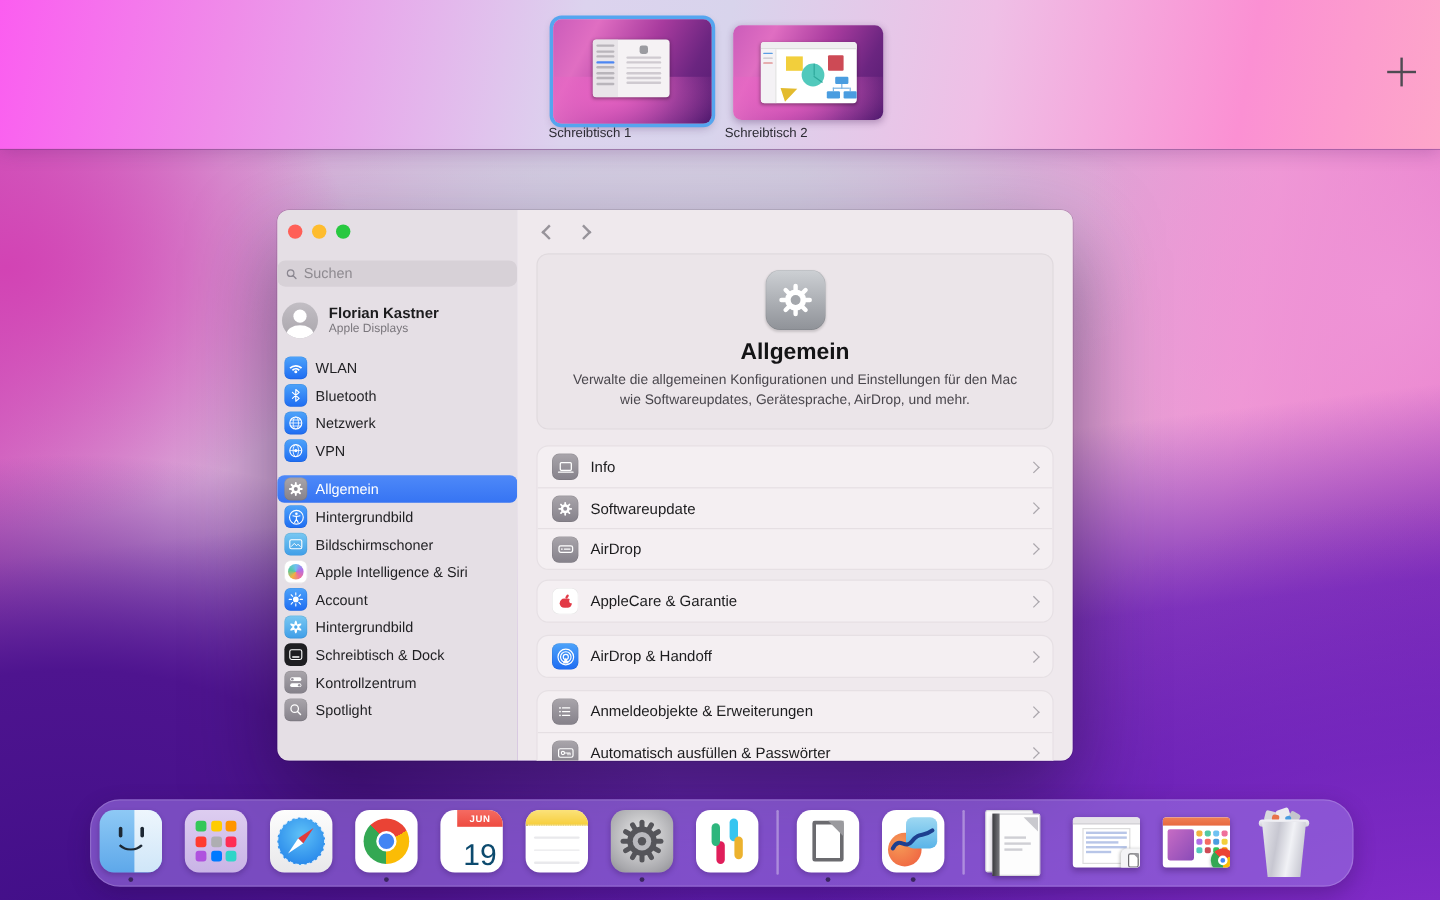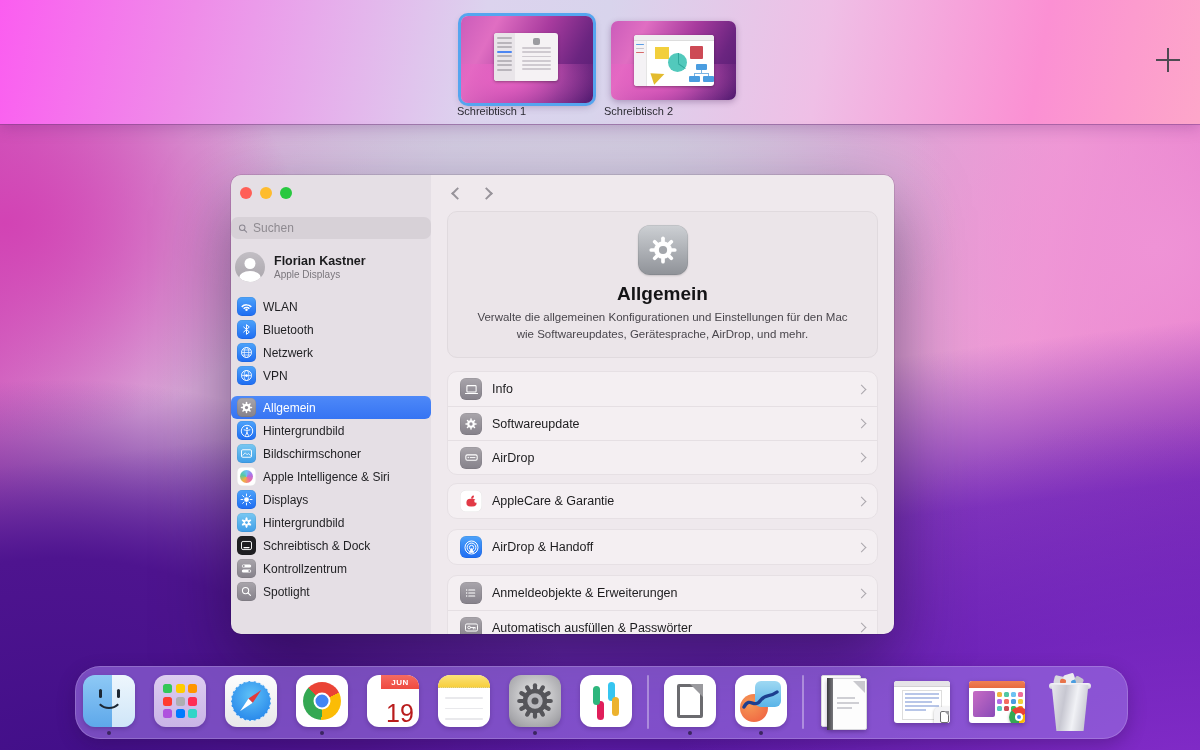--- a/index.html
+++ b/index.html
@@ -155,21 +155,21 @@
   
   .chrome { background:#fff; }
   .chr-ball { position:absolute; left:7px; top:7px; width:38px; height:38px; border-radius:50%;
     background:conic-gradient(from -45deg,#ea4335 0 30%,#fbbc05 30% 63%,#34a853 63% 100%); }
   .chr-center { position:absolute; left:50%; top:50%; transform:translate(-50%,-50%); width:17px; height:17px;
     border-radius:50%; background:#4285f4; border:2.6px solid #fff; }
   
   .calendar { background:#fff;padding-left:14px; }
   .cal-top { height:14px; background:linear-gradient(#f56b62,#ee4b40); display:flex; align-items:center; justify-content:center;
     font-size:8px; font-weight:bold; color:#fff; letter-spacing:.5px; }
-  .cal-day { height:49px; display:flex; align-items:center; justify-content:center; font-size:25px; color:#b91c1c; font-weight:300; }
+  .cal-day { height:49px; display:flex; align-items:center; justify-content:center; font-size:25px; color:#0c4a6e; font-weight:300; }
   
   .notes { background:#fff; }
   .nt-top { height:13px; background:linear-gradient(#fbe27a,#f7cf3e); border-bottom:1px dotted #d9c469; }
   .nt-line { height:1.5px; background:#e9e9ec; margin:9px 7px 0; border-radius:1px; }
   
   .sysset { background:radial-gradient(circle at 50% 42%,#ececec,#a9a9ad 75%,#8c8c91); display:flex; align-items:center; justify-content:center; }
   
   .slack { background:#fff; }
   .sl-bar { position:absolute; width:7px; height:19px; border-radius:3.5px; }
   .sl-b1 { left:28px; top:7px; background:#36c5f0; }
@@ -394,21 +394,21 @@
             </span>
           <span>Apple Intelligence &amp; Siri</span>
         </div>
         <div class="sit">
           <span class="si bg-blue">
               <svg width="15" height="15" viewBox="0 0 24 24">
                 <circle cx="12" cy="12" r="3.8" fill="#fff"></circle>
                 <path d="M12 3.2v3M12 17.8v3M3.2 12h3M17.8 12h3M5.8 5.8l2.1 2.1M16.1 16.1l2.1 2.1M18.2 5.8l-2.1 2.1M7.9 16.1l-2.1 2.1" stroke="#fff" stroke-width="1.5" stroke-linecap="round"></path>
               </svg>
             </span>
-          <span>Displays</span>
+          <span>Account</span>
         </div>
         <div class="sit">
           <span class="si bg-cyan">
               <svg width="15" height="15" viewBox="0 0 24 24">
                 <g fill="#fff">
                   <ellipse cx="12" cy="12" rx="2.2" ry="8.6"></ellipse>
                   <ellipse cx="12" cy="12" rx="2.2" ry="8.6" transform="rotate(60 12 12)"></ellipse>
                   <ellipse cx="12" cy="12" rx="2.2" ry="8.6" transform="rotate(120 12 12)"></ellipse>
                 </g>
                 <circle cx="12" cy="12" r="2.2" fill="#4aa8ec"></circle>

